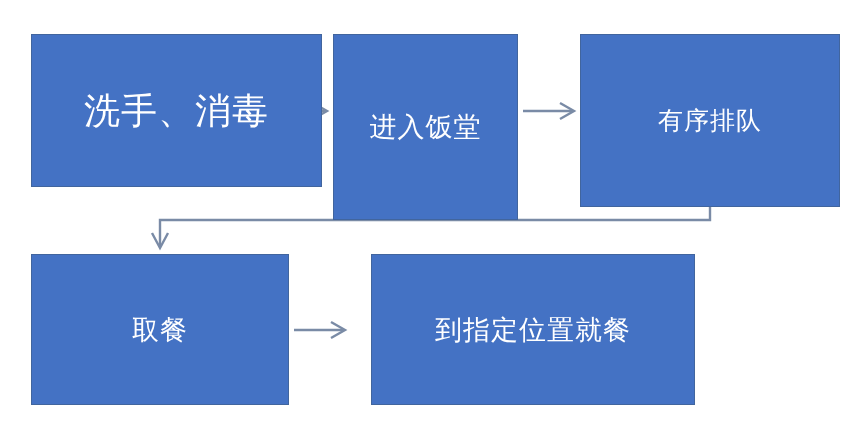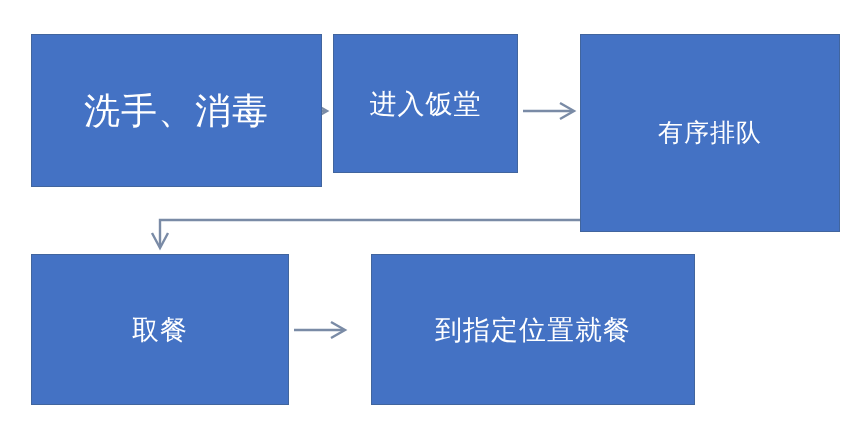--- a/index.html
+++ b/index.html
@@ -29,22 +29,22 @@
     color: #ffffff;
     text-align: center;
     line-height: 1.25;
     letter-spacing: 1px;
   }
   .node .line {
     display: block;
     white-space: nowrap;
   }
   .n1 { left: 31px;  top: 34px;  width: 291px; height: 153px; font-size: 36px; }
-  .n2 { left: 333px; top: 34px;  width: 185px; height: 139px; font-size: 27px; }
-  .n3 { left: 580px; top: 34px;  width: 260px; height: 198px; font-size: 25px; }
+  .n2 { left: 333px; top: 34px;  width: 185px; height: 186px; font-size: 27px; }
+  .n3 { left: 580px; top: 34px;  width: 260px; height: 173px; font-size: 25px; }
   .n4 { left: 31px;  top: 254px; width: 258px; height: 151px; font-size: 27px; text-align: center; }
   .n5 { left: 371px; top: 254px; width: 324px; height: 151px; font-size: 27px; }
 
   .conn {
     position: absolute;
     left: 0;
     top: 0;
     width: 865px;
     height: 440px;
     pointer-events: none;

